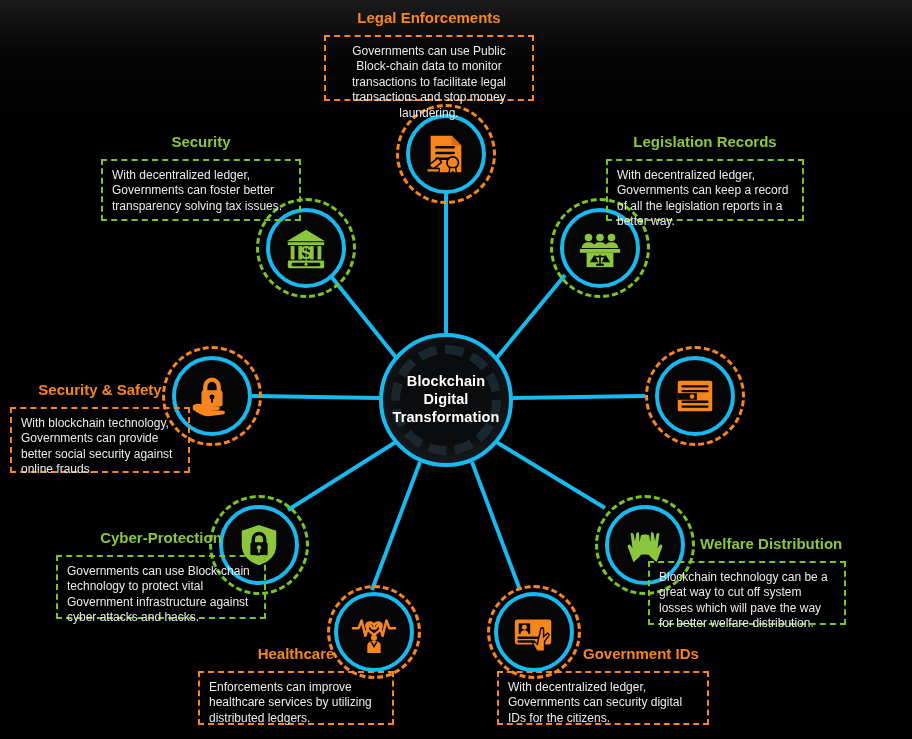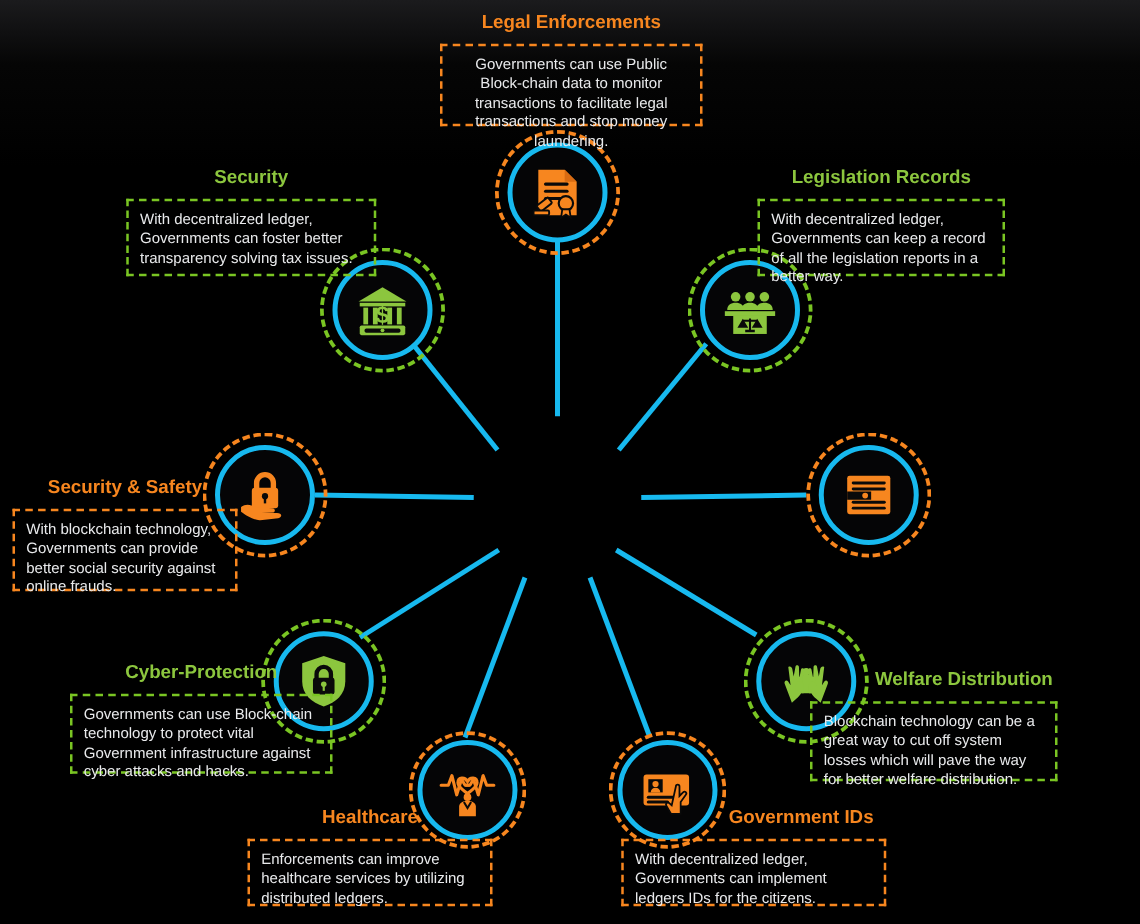--- a/index.html
+++ b/index.html
@@ -52,40 +52,48 @@
       <line x1="495" y1="360" x2="565" y2="275"></line>
       <line x1="379" y1="398" x2="252" y2="396"></line>
       <line x1="513" y1="398" x2="645" y2="396"></line>
       <line x1="399" y1="440" x2="288" y2="510"></line>
       <line x1="493" y1="440" x2="605" y2="508"></line>
       <line x1="420" y1="462" x2="372" y2="590"></line>
       <line x1="472" y1="462" x2="520" y2="590"></line>
     </g>
   </svg>
 
+  <div class="hub">
+    <div class="hub-ring"></div>
+    <div class="hub-txt">
+      <div>Blockchain</div>
+      <div>Digital</div>
+      <div>Transformation</div>
+    </div>
+  </div>
 
   <div class="halo o" style="left:396px;top:104px;width:100px;height:100px;"></div>
   <div class="node" style="left:406px;top:114px;">
     <svg viewBox="0 0 48 48">
       <path fill="#f7861f" d="M8 5h22l10 10v28H8z"></path>
       <path fill="#d96b12" d="M30 5l10 10H30z"></path>
       <g stroke="#0a0a0a" stroke-width="2.6" stroke-linecap="round">
         <line x1="14" y1="17" x2="32" y2="17"></line>
           <line x1="14" y1="23" x2="32" y2="23"></line>
           <line x1="14" y1="29" x2="32" y2="29"></line>
       </g>
       <g fill="#f7861f" stroke="#0a0a0a" stroke-width="1.6">
         <rect x="7" y="31" width="12" height="6" rx="1" transform="rotate(-38 13 34)"></rect>
         <rect x="4" y="39" width="13" height="4" rx="1"></rect>
       </g>
       <circle cx="31" cy="33" r="6" fill="#f7861f" stroke="#0a0a0a" stroke-width="1.8"></circle>
       <path d="M28 38l-1 7 4-2.5 4 2.5-1-7z" fill="#f7861f" stroke="#0a0a0a" stroke-width="1.5"></path>
     </svg>
   </div>
-  <div class="block" style="left:352px;top:10px;width:210px;">
+  <div class="block" style="left:324px;top:10px;width:210px;">
     <div class="title o t-c">Legal Enforcements</div>
     <div class="box t-c" style="margin-top:8px;height:66px;">Governments can use Public Block-chain data to monitor transactions to facilitate legal transactions and stop money laundering.</div>
   </div>
 
   <div class="halo g" style="left:256px;top:198px;width:100px;height:100px;"></div>
   <div class="node" style="left:266px;top:208px;">
     <svg viewBox="0 0 48 48">
       <path fill="#8cc63e" d="M24 5L44 17H4z"></path>
       <rect x="5" y="18" width="38" height="3" fill="#8cc63e"></rect>
       <g fill="#8cc63e">
@@ -220,16 +228,16 @@
         <path d="M10 26c0-2.4 1.8-3.8 4-3.8s4 1.4 4 3.8z" fill="#f7861f"></path>
       <g stroke="#0a0a0a" stroke-width="2.6" stroke-linecap="round">
         <line x1="8" y1="30" x2="30" y2="30"></line>
           <line x1="8" y1="34" x2="24" y2="34"></line>
       </g>
       <path d="M31 21c0-2 3-2 3 0v8l3-3c1.6-1.5 3.6.4 2.3 2L35 34v10h-8l-4-7c-1-1.8 1-3.4 2.5-2l2 1.8z" fill="#f7861f" stroke="#0a0a0a" stroke-width="1.5"></path>
     </svg>
   </div>
   <div class="block" style="left:497px;top:646px;width:212px;">
     <div class="title o" style="padding-left:86px;">Government IDs</div>
-    <div class="box" style="margin-top:8px;height:54px;">With decentralized ledger, Governments can implement ledgers IDs for the citizens.</div>
+    <div class="box" style="margin-top:8px;height:54px;">With decentralized ledger, Governments can security digital IDs for the citizens.</div>
   </div>
 
 </div>
 
 </body></html>

